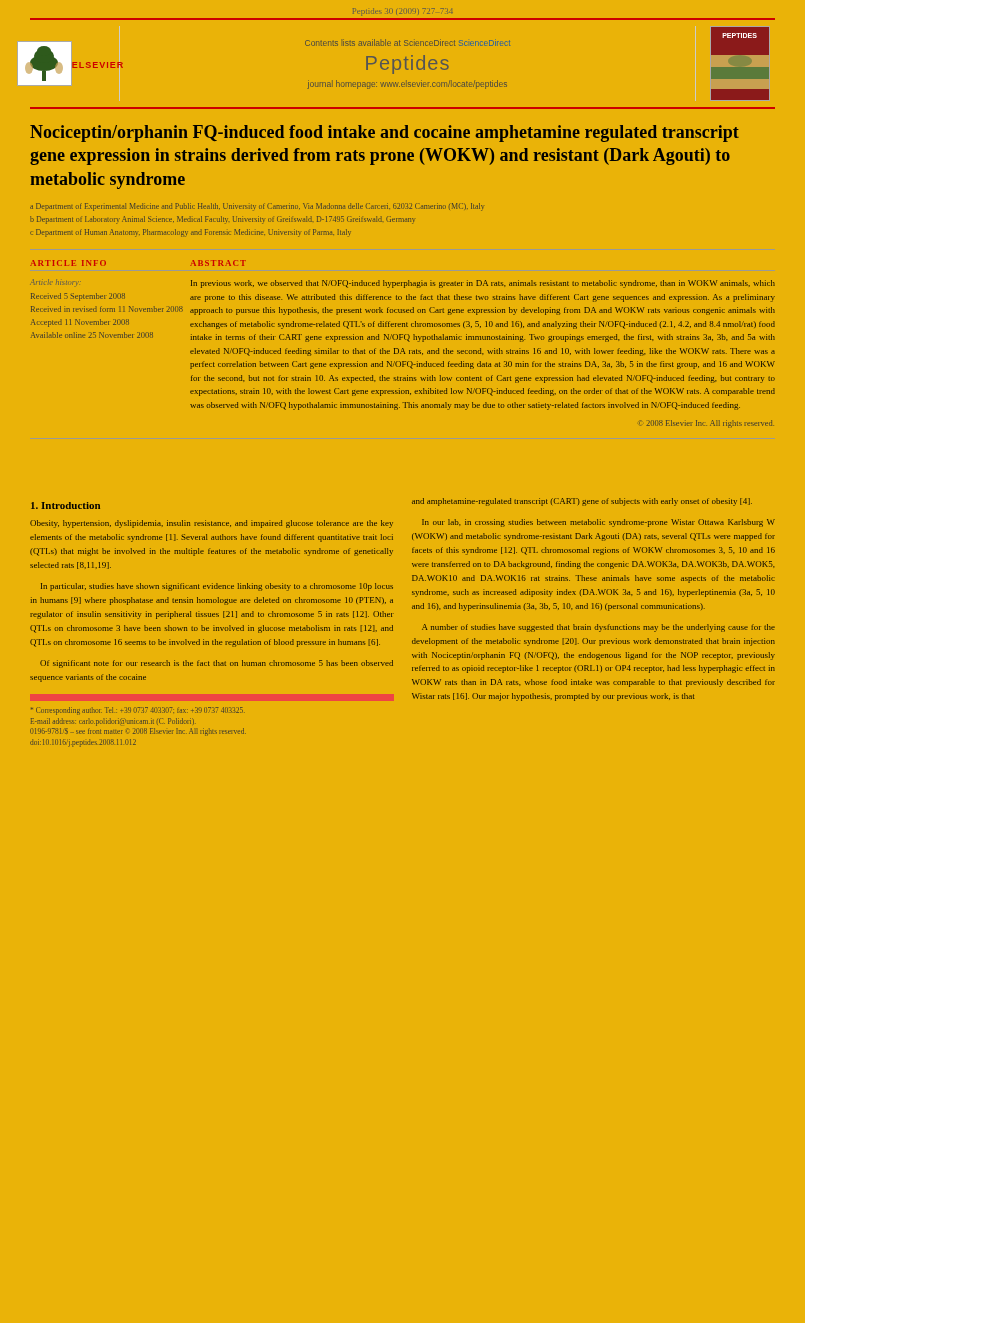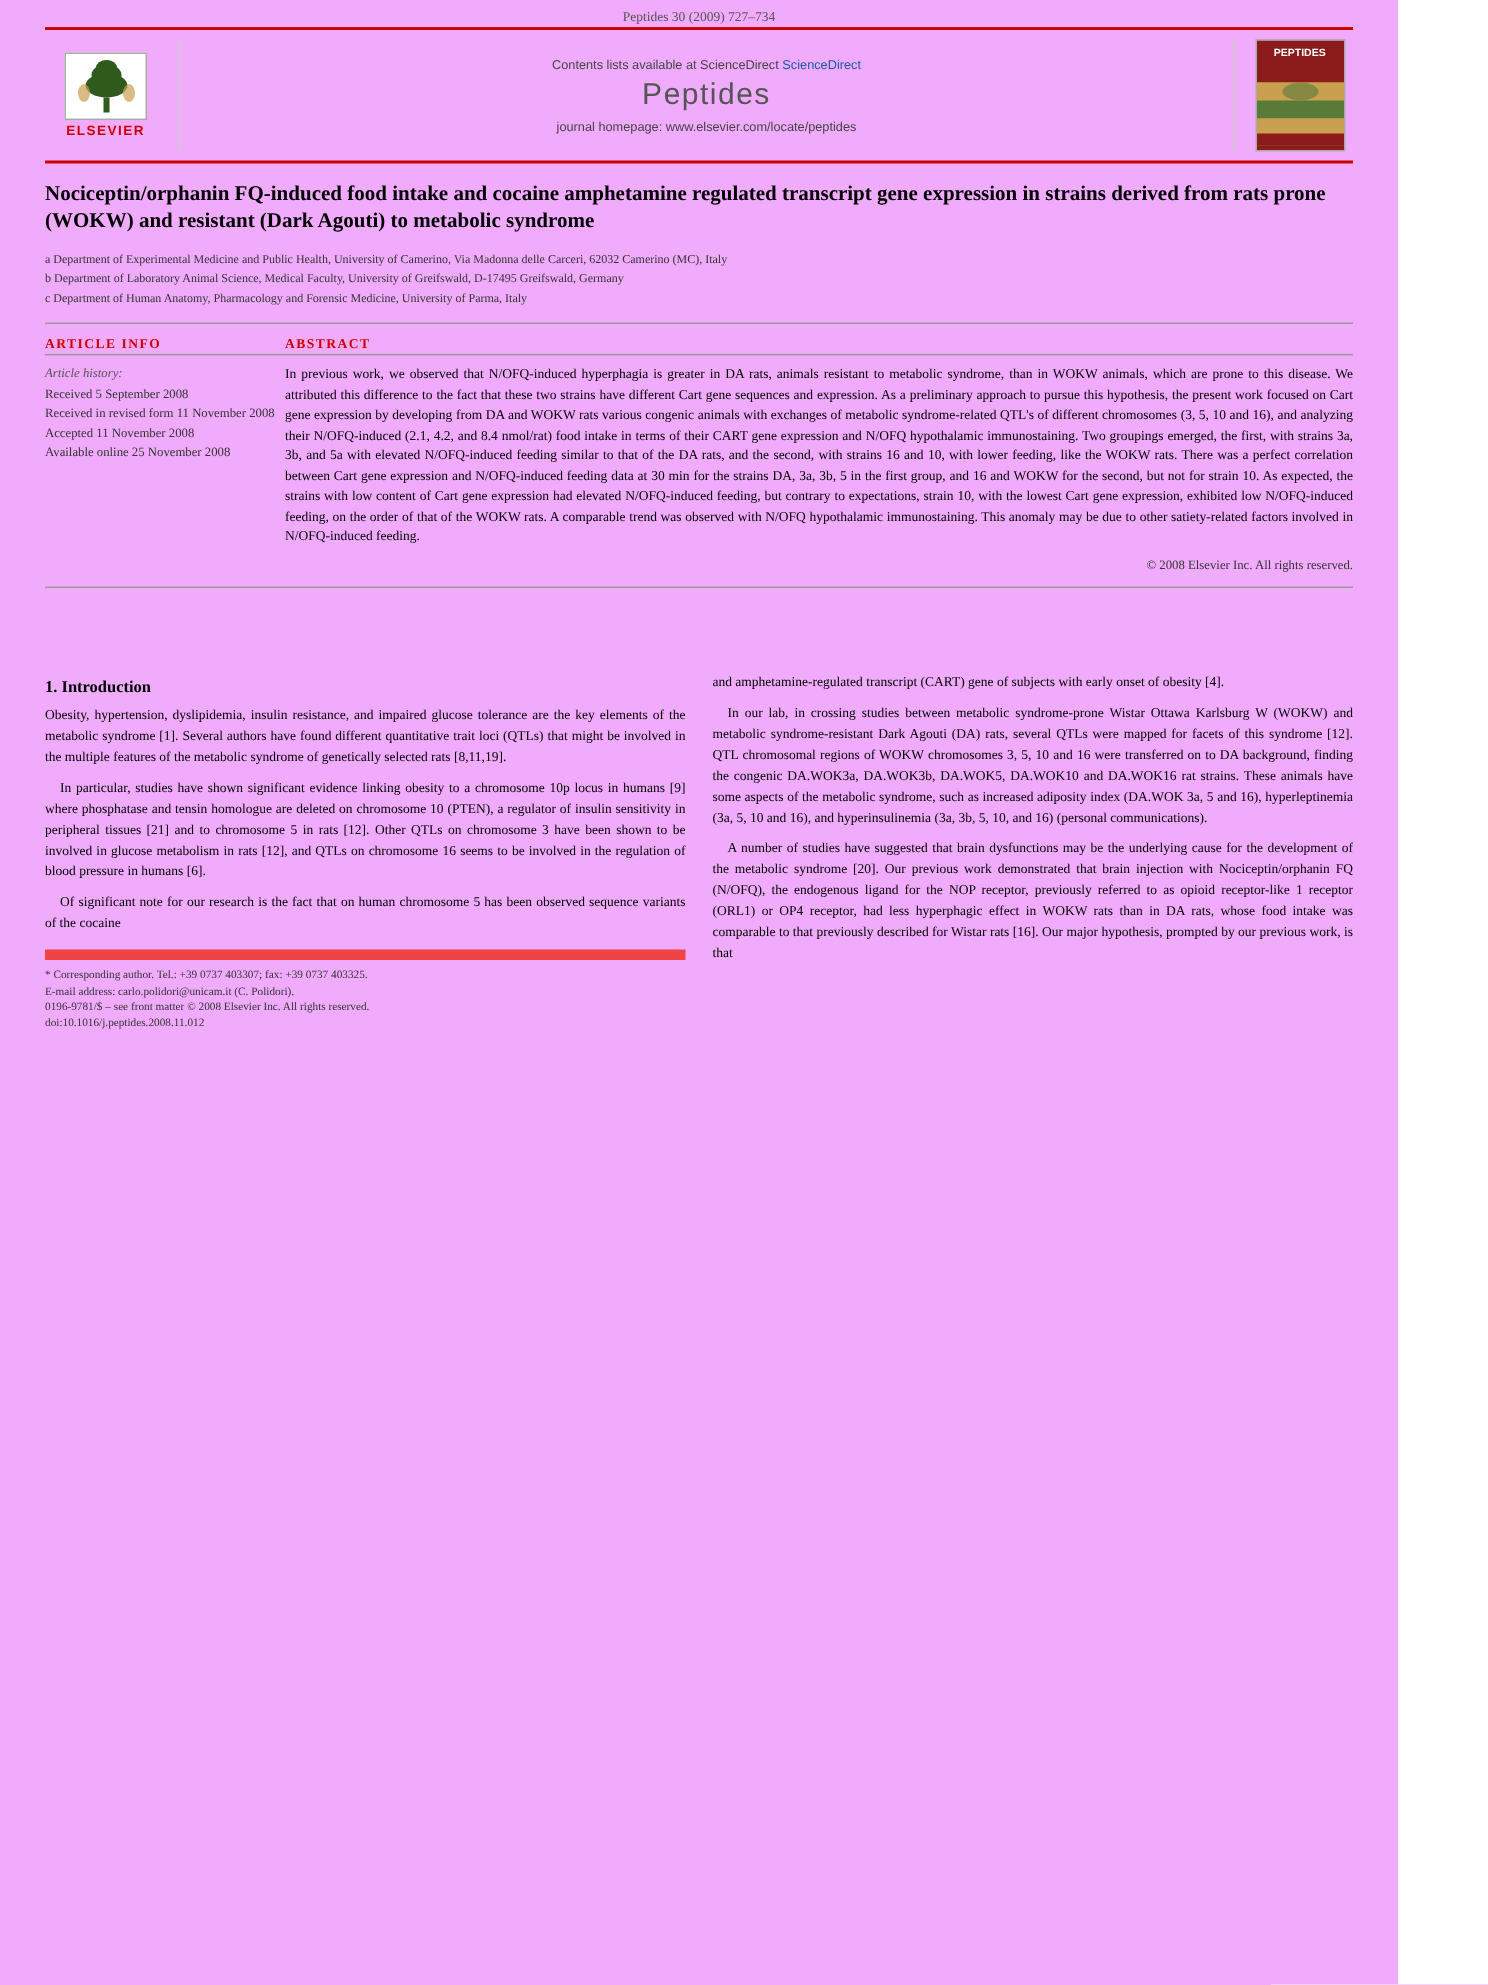--- a/index.html
+++ b/index.html
@@ -6,23 +6,23 @@
     body {
       background: #fff;
       font-family: 'Times New Roman', Times, serif;
       font-size: 9.5px;
       color: #000;
       width: 992px;
       min-height: 1323px;
     }
 
     .page-wrapper {
-      width: 932px;
+      width: 805px;
       min-height: 1323px;
-      background: #f0abfc;
+      background: #eab308;
       padding: 0;
     }
 
     
     .top-bar {
       text-align: center;
       font-size: 9px;
       color: #555;
       padding: 6px 0 2px 0;
       border-bottom: none;
@@ -41,21 +41,21 @@
       width: 90px;
       display: flex;
       align-items: center;
       justify-content: center;
       border-right: 1px solid #ccc;
       padding-right: 8px;
     }
 
     .elsevier-logo {
       display: flex;
-      flex-direction: column;
+      flex-direction: row;
       align-items: center;
     }
 
     .elsevier-logo .logo-box {
       width: 55px;
       height: 45px;
       background: #fff;
       border: 1px solid #aaa;
       display: flex;
       align-items: center;
@@ -141,21 +141,21 @@
       width: 100%;
       padding: 2px;
     }
 
     
     .main-content {
       padding: 12px 30px 12px 30px;
     }
 
     .article-title {
-      font-size: 14px;
+      font-size: 18px;
       font-weight: bold;
       color: #000;
       margin-bottom: 10px;
       line-height: 1.3;
     }
 
     .authors-line {
       font-size: 10px;
       margin-bottom: 6px;
       color: #000;

